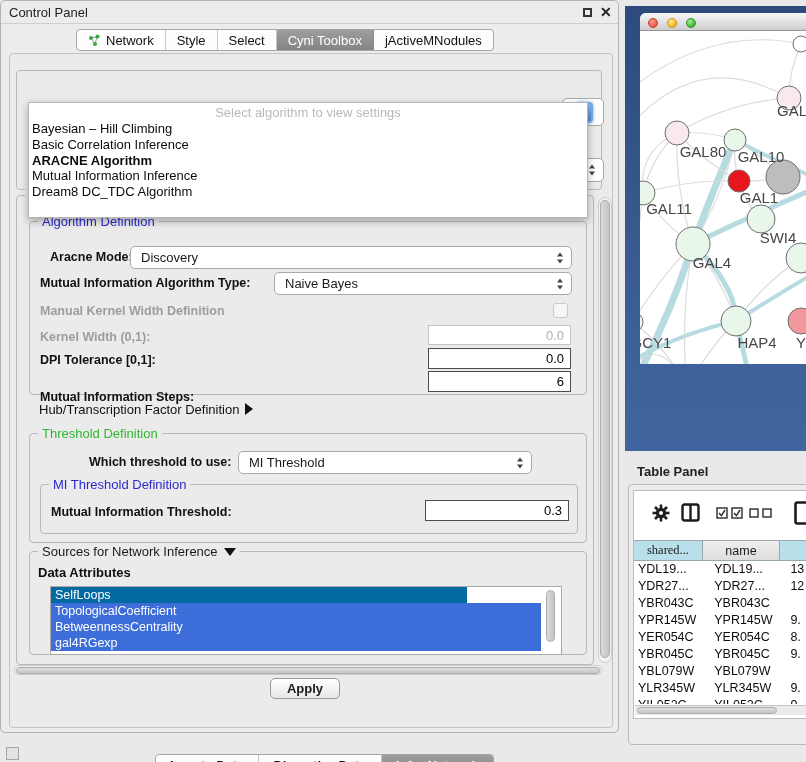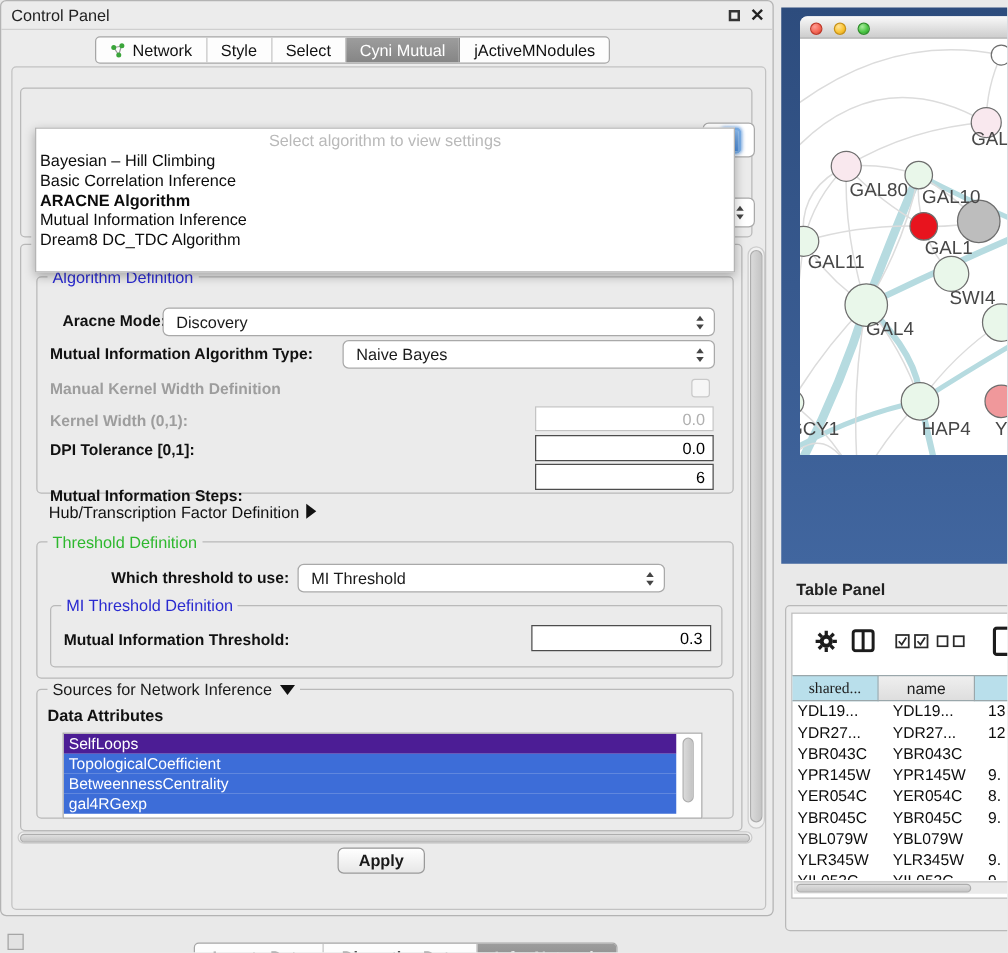--- a/index.html
+++ b/index.html
@@ -136,21 +136,21 @@
           </svg>
           <span>Network</span>
         </div>
         <div class="ttab">
           <span>Style</span>
         </div>
         <div class="ttab">
           <span>Select</span>
         </div>
         <div class="ttab sel">
-          <span>Cyni Mutual</span>
+          <span>Cyni Toolbox</span>
         </div>
         <div class="ttab">
           <span>jActiveMNodules</span>
         </div>
       </div>
 
     <div id="content-panel">
 
       <div class="groupbox" style="left:6px; top:16px; width:586px; height:120px;"></div>
       <div class="combo" style="left:552px; top:44px; width:42px; height:28px;">
@@ -221,21 +221,21 @@
             <span class="blabel" style="left:10px; top:20px;">Mutual Information Threshold:</span>
             <div class="input active" style="left:384px; top:15px; width:144px; height:21px;">0.3</div>
           </div>
         </div>
 
         <div class="groupbox" style="left:12px; top:355px; width:558px; height:104px;">
           <span class="grouplegend"><span>Sources for Network Inference</span><span class="tri-down"></span></span>
           <span class="blabel" style="left:8px; top:13px; font-size:13px;">Data Attributes</span>
           <div id="attr-list" style="left:20px; top:34px; width:512px; height:69px;">
             <div id="attr-items">
-                <div class="attr-item" style="background: #4c1d95; width: 490px;">SelfLoops</div>
+                <div class="attr-item" style="background: #0369a1; width: 416px;">SelfLoops</div>
                 <div class="attr-item" style="background: rgb(61, 109, 216); width: 490px;">TopologicalCoefficient</div>
                 <div class="attr-item" style="background: rgb(61, 109, 216); width: 490px;">BetweennessCentrality</div>
                 <div class="attr-item" style="background: rgb(61, 109, 216); width: 490px;">gal4RGexp</div>
               </div>
             <div class="scroll-v" style="right:4px; top:3px; width:12px; height:60px; border:none; background:transparent;">
               <div class="thumb-v" style="top:0; height:52px; width:9px;"></div>
             </div>
           </div>
         </div>
       </div>

